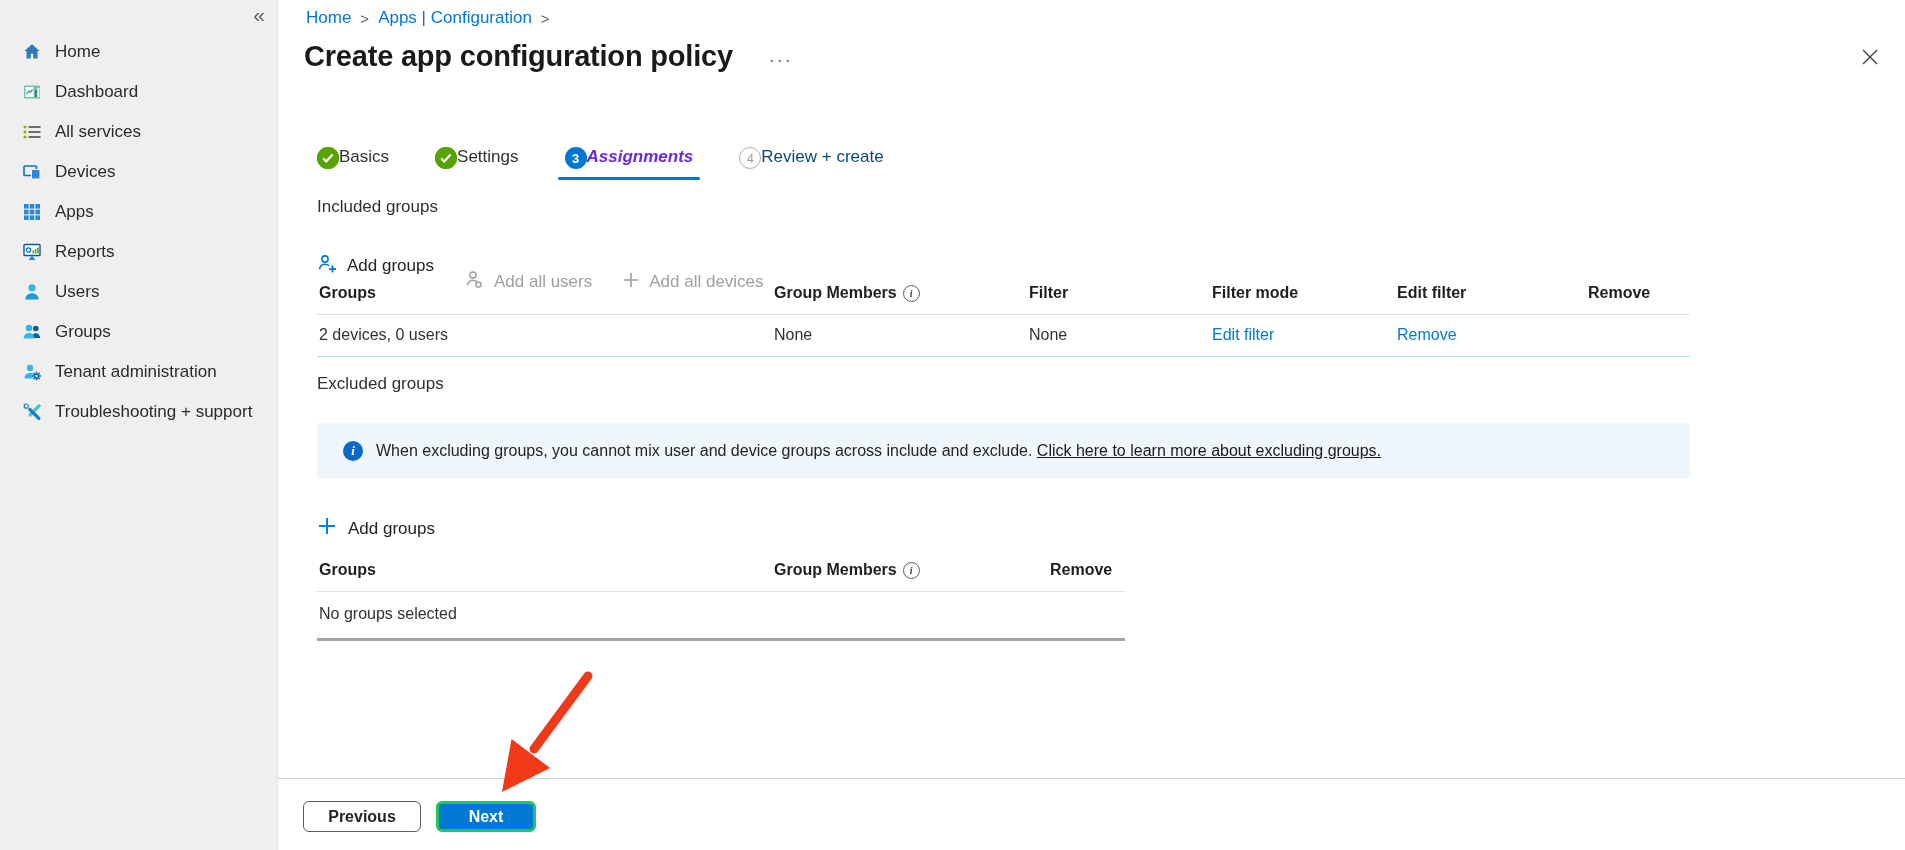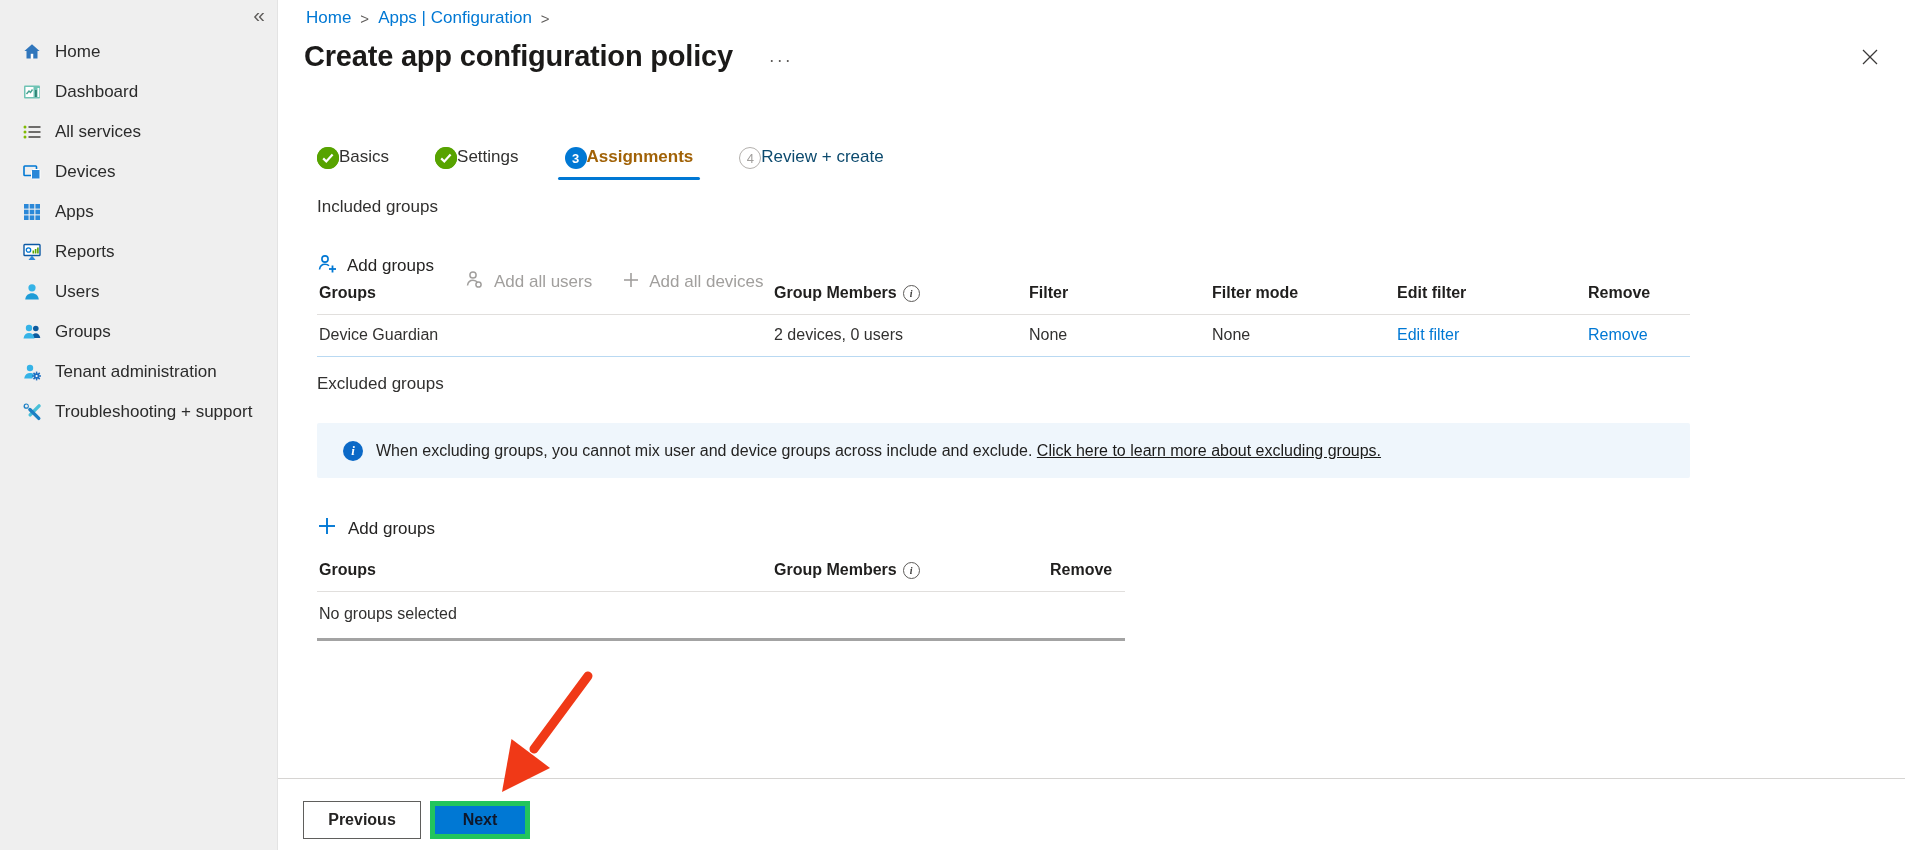--- a/index.html
+++ b/index.html
@@ -38,21 +38,21 @@
   .steps{position:absolute;left:39px;top:147px;display:flex;gap:46px;align-items:center;}
   .step{display:flex;align-items:flex-start;position:relative;cursor:pointer;}
   .step-circle{
     width:22px;height:22px;border-radius:50%;display:flex;align-items:center;justify-content:center;
     font-size:13px;font-weight:700;box-sizing:border-box;flex:0 0 22px;
   }
   .step.complete .step-circle{background:#57a300;}
   .step.active .step-circle{background:#0078d4;color:#fff;}
   .step.upcoming .step-circle{background:#fff;border:1px solid #b3b0ad;color:#a19f9d;font-weight:400;}
   .step-label{font-size:17px;color:#323130;}
-  .step.active .step-label{font-weight:700;color:#a16207;}
+  .step.active .step-label{font-weight:700;color:#6d28d9;font-style:italic;}
   .step.upcoming .step-label{color:#0c4a6e;}
   .step.active::after{
     content:"";position:absolute;left:-7px;right:-7px;bottom:-11px;height:3px;background:#0078d4;border-radius:2px;
   }
   
   .section-label{position:absolute;left:39px;font-size:17px;color:#323130;}
   .inc-heading{top:197px;}
   .exc-heading{top:374px;}
   .actions-row{position:absolute;left:39px;top:237px;display:flex;gap:30px;align-items:center;}
   .action{display:flex;align-items:center;gap:9px;font-size:17px;cursor:pointer;}
@@ -87,26 +87,26 @@
     font-size:13px;font-weight:700;font-family:"Liberation Serif",serif;font-style:italic;flex:0 0 20px;
   }
   .banner-text{font-size:16px;color:#252423;}
   .banner-link{color:#1b1a19;text-decoration:underline;cursor:pointer;font-weight:400;}
   
   .exc-add{position:absolute;left:39px;top:516px;display:flex;align-items:center;gap:11px;
     font-size:17px;color:#252423;cursor:pointer;}
   
   .footer-divider{position:absolute;left:0;right:0;top:778px;height:1px;background:#d6d4d2;}
   .btn{
-    position:absolute;top:801px;height:38px;box-sizing:border-box;border-radius:0;
+    position:absolute;top:801px;height:31px;box-sizing:border-box;border-radius:6px;
     font-size:16px;font-weight:700;display:flex;align-items:center;justify-content:center;cursor:pointer;
     font-family:"Liberation Sans",sans-serif;
   }
   .btn-previous{left:25px;width:118px;background:#fff;border:1px solid #5f5e5c;color:#252423;}
-  .btn-next{left:152px;width:100px;background:#0078d4;border:5px solid #22c55e;color:#0f172a;}
+  .btn-next{left:158px;width:100px;background:#0078d4;border:3px solid #22c55e;color:#ffffff;}
   
   .arrow-overlay{position:absolute;left:0;top:0;width:1905px;height:850px;pointer-events:none;}
 </style>
 </head>
 <body>
 
 <aside class="sidebar">
   <div class="collapse">«</div>
   <div class="nav">
 
@@ -343,21 +343,20 @@
       <div class="th">
         <span>Group Members</span>
         <span class="info-i">i</span>
       </div>
       <div class="th">Filter</div>
       <div class="th">Filter mode</div>
       <div class="th">Edit filter</div>
       <div class="th">Remove</div>
     </div>
     <div class="tbl-row">
-      <div class="td">Device Guardian</div>
       <div class="td">2 devices, 0 users</div>
       <div class="td">None</div>
       <div class="td">None</div>
       <div class="td td-link">Edit filter</div>
       <div class="td td-link">Remove</div>
     </div>
   </div>
 
   <div class="section-label exc-heading">Excluded groups</div>
 

